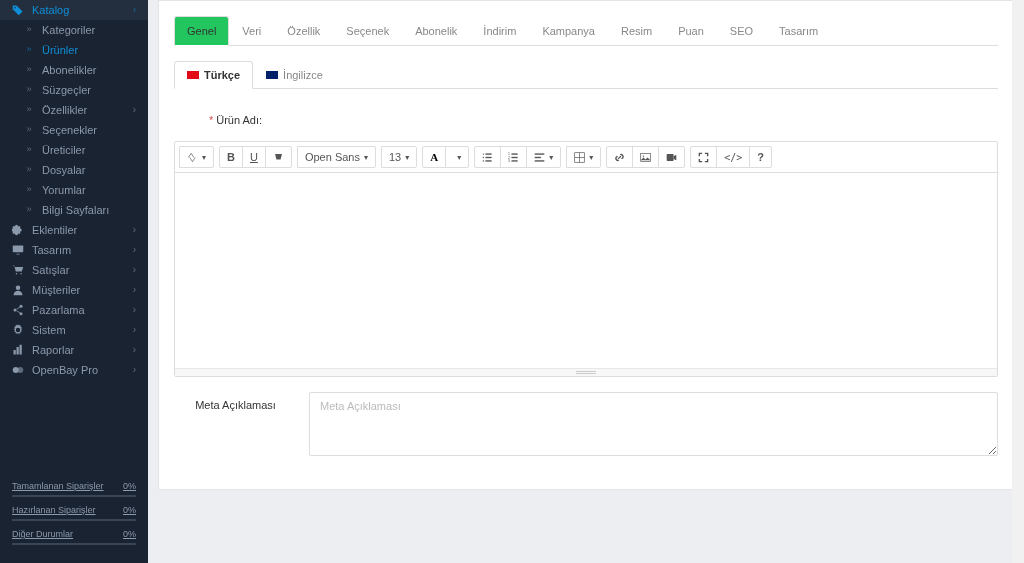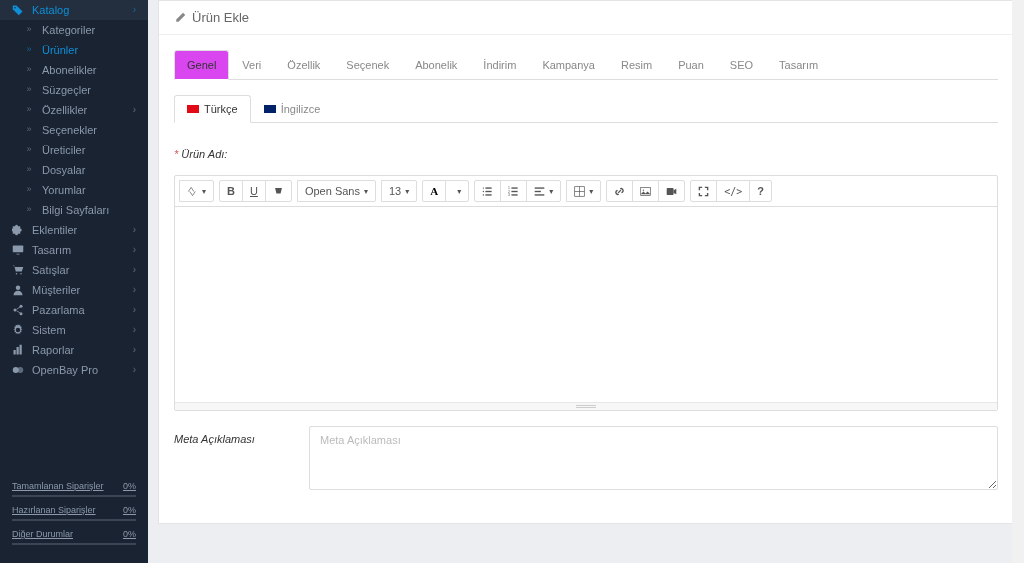--- a/index.html
+++ b/index.html
@@ -26,32 +26,32 @@
 .content { flex:1; background:#eceef1; overflow-y:auto; padding:0; position:relative; }
 .scroll-shadow { position:absolute; right:0; top:0; width:12px; height:100%; background:#f1f1f1; z-index:20; }
 .panel { background:#fff; margin:0 10px 10px 10px; border:1px solid #e4e4e4; }
 .panel-header { padding:9px 15px; border-bottom:1px solid #efefef; font-size:13px; color:#666; display:flex; align-items:center; }
 .panel-header .icon { margin-right:6px; color:#888; }
 .panel-body { padding:15px; }
 
 
 .nav-tabs { list-style:none; display:flex; border-bottom:1px solid #ddd; margin-bottom:15px; flex-wrap:wrap; }
 .nav-tabs li { padding:8px 12px; font-size:11px; color:#888; cursor:pointer; border:1px solid transparent; margin-bottom:-1px; }
-.nav-tabs li.active { color:#333; border:1px solid #ddd; border-bottom-color:#fff; border-radius:3px 3px 0 0; background:#d946ef; }
+.nav-tabs li.active { color:#333; border:1px solid #ddd; border-bottom-color:#fff; border-radius:3px 3px 0 0; background:#22c55e; }
 
 
 .lang-tabs { list-style:none; display:flex; border-bottom:1px solid #ddd; margin-bottom:18px; }
 .lang-tabs li { padding:7px 12px; font-size:11px; color:#888; cursor:pointer; border:1px solid transparent; margin-bottom:-1px; display:flex; align-items:center; gap:5px; }
-.lang-tabs li.active { color:#333; font-weight:normal; border:1px solid #ddd; border-bottom-color:#fff; border-radius:3px 3px 0 0; }
+.lang-tabs li.active { color:#333; font-weight:bold; border:1px solid #ddd; border-bottom-color:#fff; border-radius:3px 3px 0 0; }
 .flag-tr { width:12px; height:8px; background:linear-gradient(to bottom,#e30a17 0,#e30a17 100%); display:inline-block; position:relative; }
 .flag-en { width:12px; height:8px; background:#012169; display:inline-block; position:relative; }
 
 
 .form-group { display:flex; margin-bottom:15px; }
-.form-label { width:135px; text-align:left; padding:7px 12px 0 0; font-size:11px; color:#333;font-style:italic; }
+.form-label { width:135px; text-align:center; padding:7px 12px 0 0; font-size:11px; color:#333; }
 .form-label .req { color:#d9534f; }
 .form-control-wrap { flex:1; }
 input.form-control, textarea.form-control { width:100%; border:1px solid #ddd; border-radius:2px; padding:7px 10px; font-size:11px; color:#666; font-family:inherit; }
 textarea.form-control { resize:vertical; }
 input.form-control::placeholder, textarea.form-control::placeholder { color:#bbb; }
 
 
 .editor { border:1px solid #ddd; border-radius:2px; }
 .editor-toolbar { border-bottom:1px solid #ddd; padding:4px; display:flex; gap:5px; flex-wrap:wrap; align-items:center; }
 .btn-group { display:flex; }
@@ -225,28 +225,20 @@
           <span>Diğer Durumlar</span>
           <span>0%</span>
         </div>
       <div class="status-bar"></div>
     </div>
   </div>
 
   <div class="content">
     <div class="scroll-shadow"></div>
     <div class="panel">
-      <div class="panel-header">
-        <span class="icon">
-            <svg width="12" height="12" viewBox="0 0 16 16" fill="currentColor">
-              <path d="M12 1l3 3-9 9H3v-3z"></path>
-            </svg>
-          </span>
-        <span>Ürün Ekle</span>
-      </div>
       <div class="panel-body">
 
         <ul class="nav-tabs">
           <li class="active">Genel</li>
           <li>Veri</li>
           <li>Özellik</li>
           <li>Seçenek</li>
           <li>Abonelik</li>
           <li>İndirim</li>
           <li>Kampanya</li>

